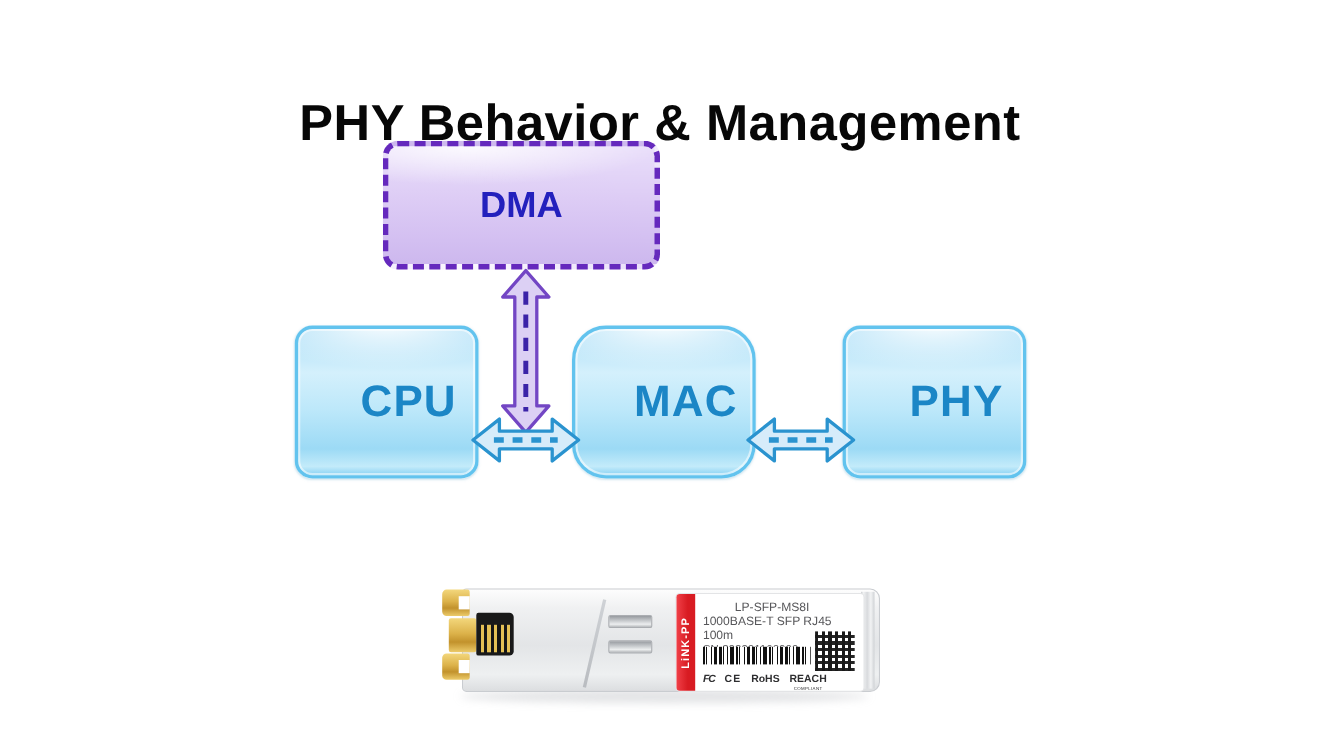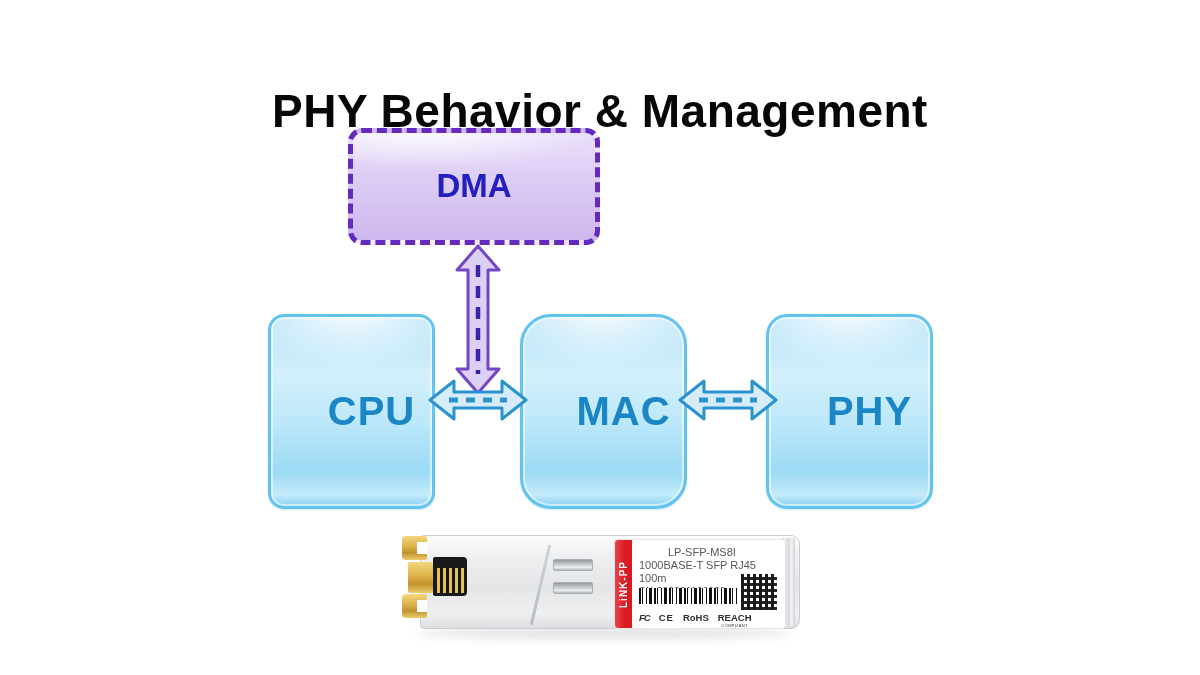--- a/index.html
+++ b/index.html
@@ -19,32 +19,32 @@
   }
   .box-dma {
     left:348px; top:128px; width:252px; height:117px;
     border:5px dashed #6529bd; border-radius:14px;
     background:
       radial-gradient(120% 55% at 30% 0%, rgba(255,255,255,0.85), rgba(255,255,255,0) 60%),
       linear-gradient(180deg, #e9defa 0%, #ddccf5 45%, #d3bff1 80%, #cdb8ee 100%);
     color:#2320bd; font-size:33px; font-weight:bold; line-height:1.3;
   }
   .box-blue {
-    width:167px; height:195px; top:314px;
+    width:167px; height:139px; top:296px;
     border:3px solid #62c3ee; border-radius:16px;
     background:
       radial-gradient(130% 50% at 50% -4%, rgba(255,255,255,0.95), rgba(255,255,255,0) 62%),
       linear-gradient(180deg, #aadef7 0%, #d4f0fc 30%, #bde8fa 55%, #9cdaf5 82%, #c3ebfa 94%, #8ad2f3 100%);
     color:#1b86c6; font-size:40px; font-weight:bold; letter-spacing:1px;
     box-shadow: inset 0 0 0 2px rgba(255,255,255,0.55), 0 1px 2px rgba(120,180,210,0.35);
     padding-left: 40px;
   }
   .box-cpu { left:268px; }
   .box-mac { left:520px;border-radius:31px; }
-  .box-phy { left:766px;border-radius:21px; }
+  .box-phy { left:766px; }
   .arrow { position:absolute; }
   .arrow-v { left:450px; top:243px; width:56px; height:153px; }
   .arrow-h1 { left:428px; top:378px; width:100px; height:44px; }
   .arrow-h2 { left:678px; top:378px; width:100px; height:44px; }
   
   .sfp { position:absolute; left:400px; top:531px; width:400px; height:106px; }
   .sfp-shadow { position:absolute; left:18px; top:96px; width:372px; height:12px;
     background:rgba(150,155,160,0.28); border-radius:50%; filter:blur(4px); }
   .sfp-body {
     position:absolute; left:20px; top:4px; width:380px; height:94px;

